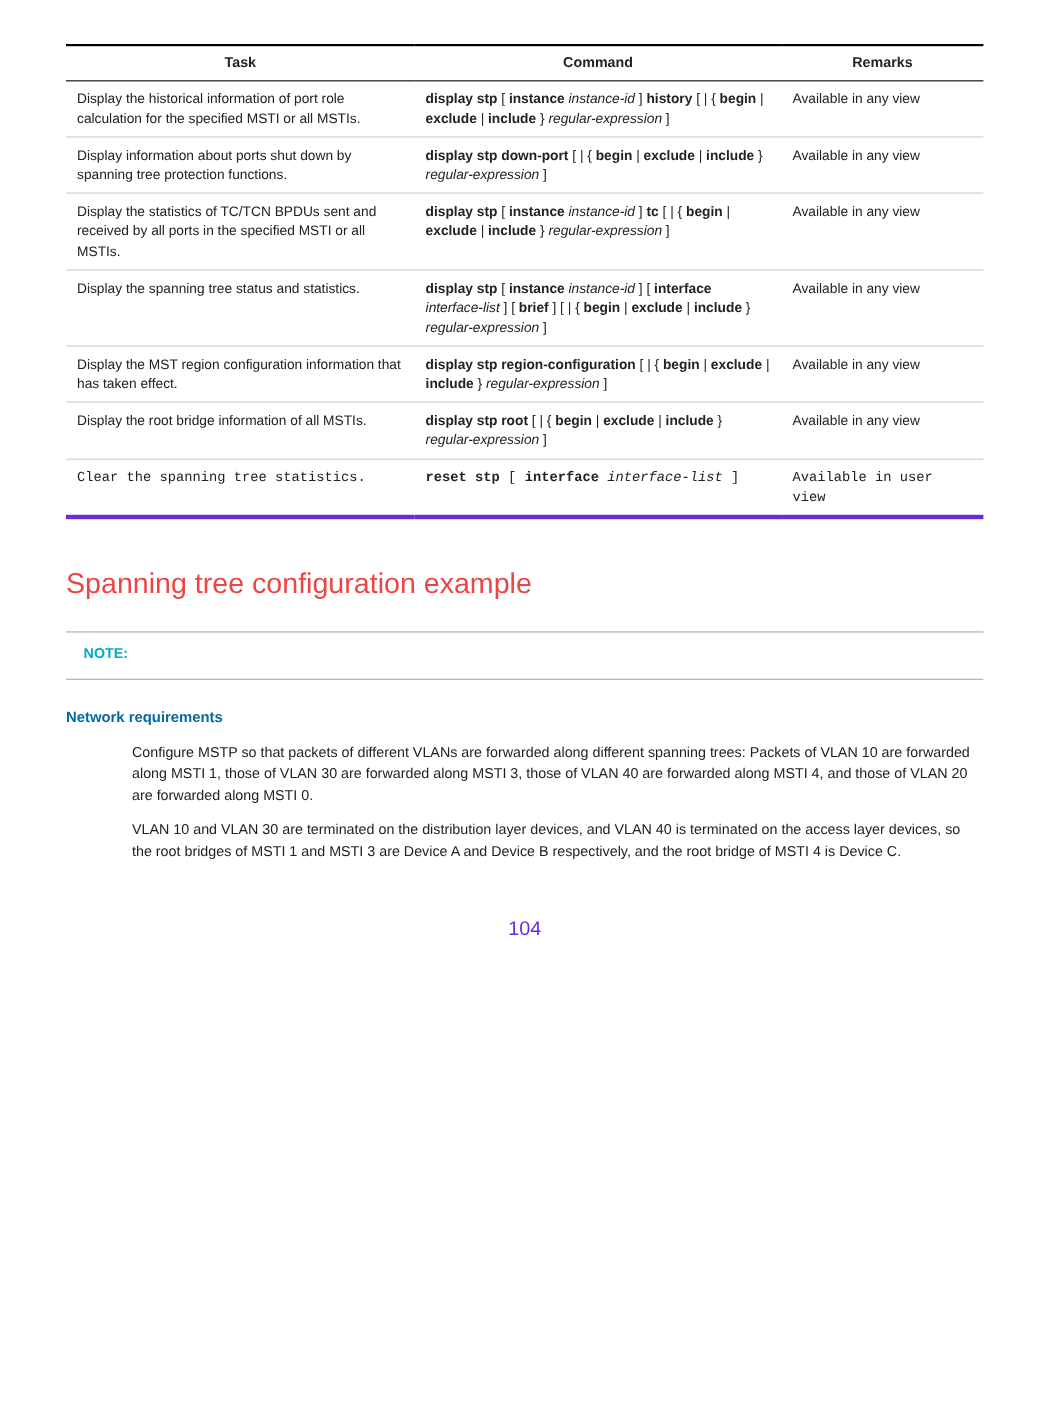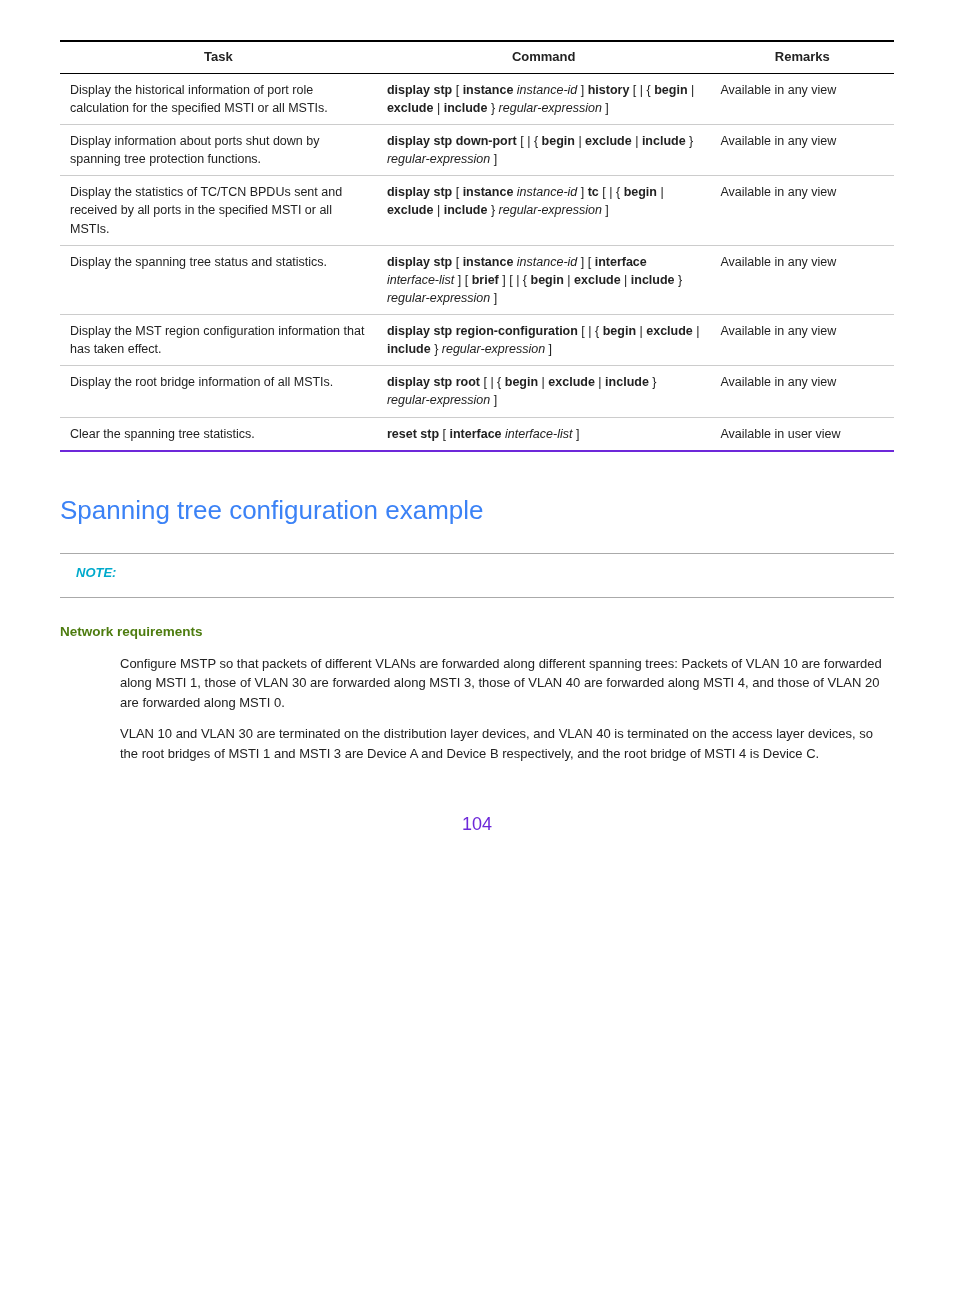--- a/index.html
+++ b/index.html
@@ -27,67 +27,67 @@
       border-top: 2px solid #000;
       border-bottom: 1px solid #000;
       background: #fff;
     }
     .main-table td {
       padding: 7px 10px;
       vertical-align: top;
       font-size: 12.5px;
     }
     .main-table tr:last-child td {
-      border-bottom: 2px solid #6d28d9;
+      border-bottom: 4px solid #6d28d9;
+      font-family: Liberation Mono, monospace;
     }
     .main-table tr + tr td {
       border-top: 1px solid #ccc;
     }
     .cmd {
       font-family: Arial, Helvetica, sans-serif;
       font-size: 12.5px;
     }
     .cmd b {
       font-weight: bold;
     }
     .cmd i {
       font-style: italic;
     }
 
     
     .section-title {
       font-size: 26px;
-      color: #3b82f6;
+      color: #ef4444;
       font-weight: normal;
       margin-bottom: 24px;
       margin-top: 10px;
     }
 
     
     .note-box {
       border-top: 1px solid #aaa;
       border-bottom: 1px solid #aaa;
       padding: 10px 16px;
       margin-bottom: 24px;
     }
     .note-label {
       color: #00aacc;
       font-weight: bold;
       font-size: 13px;
       margin-bottom: 4px;
-      font-style: italic;
     }
     .note-text {
       font-size: 13px;
       color: #222;
     }
 
     
     .subsection-title {
-      color: #4d7c0f;
+      color: #0369a1;
       font-weight: bold;
       font-size: 13.5px;
       margin-bottom: 12px;
     }
     .body-text {
       font-size: 13px;
       color: #222;
       margin-bottom: 12px;
       margin-left: 60px;
       line-height: 1.5;

